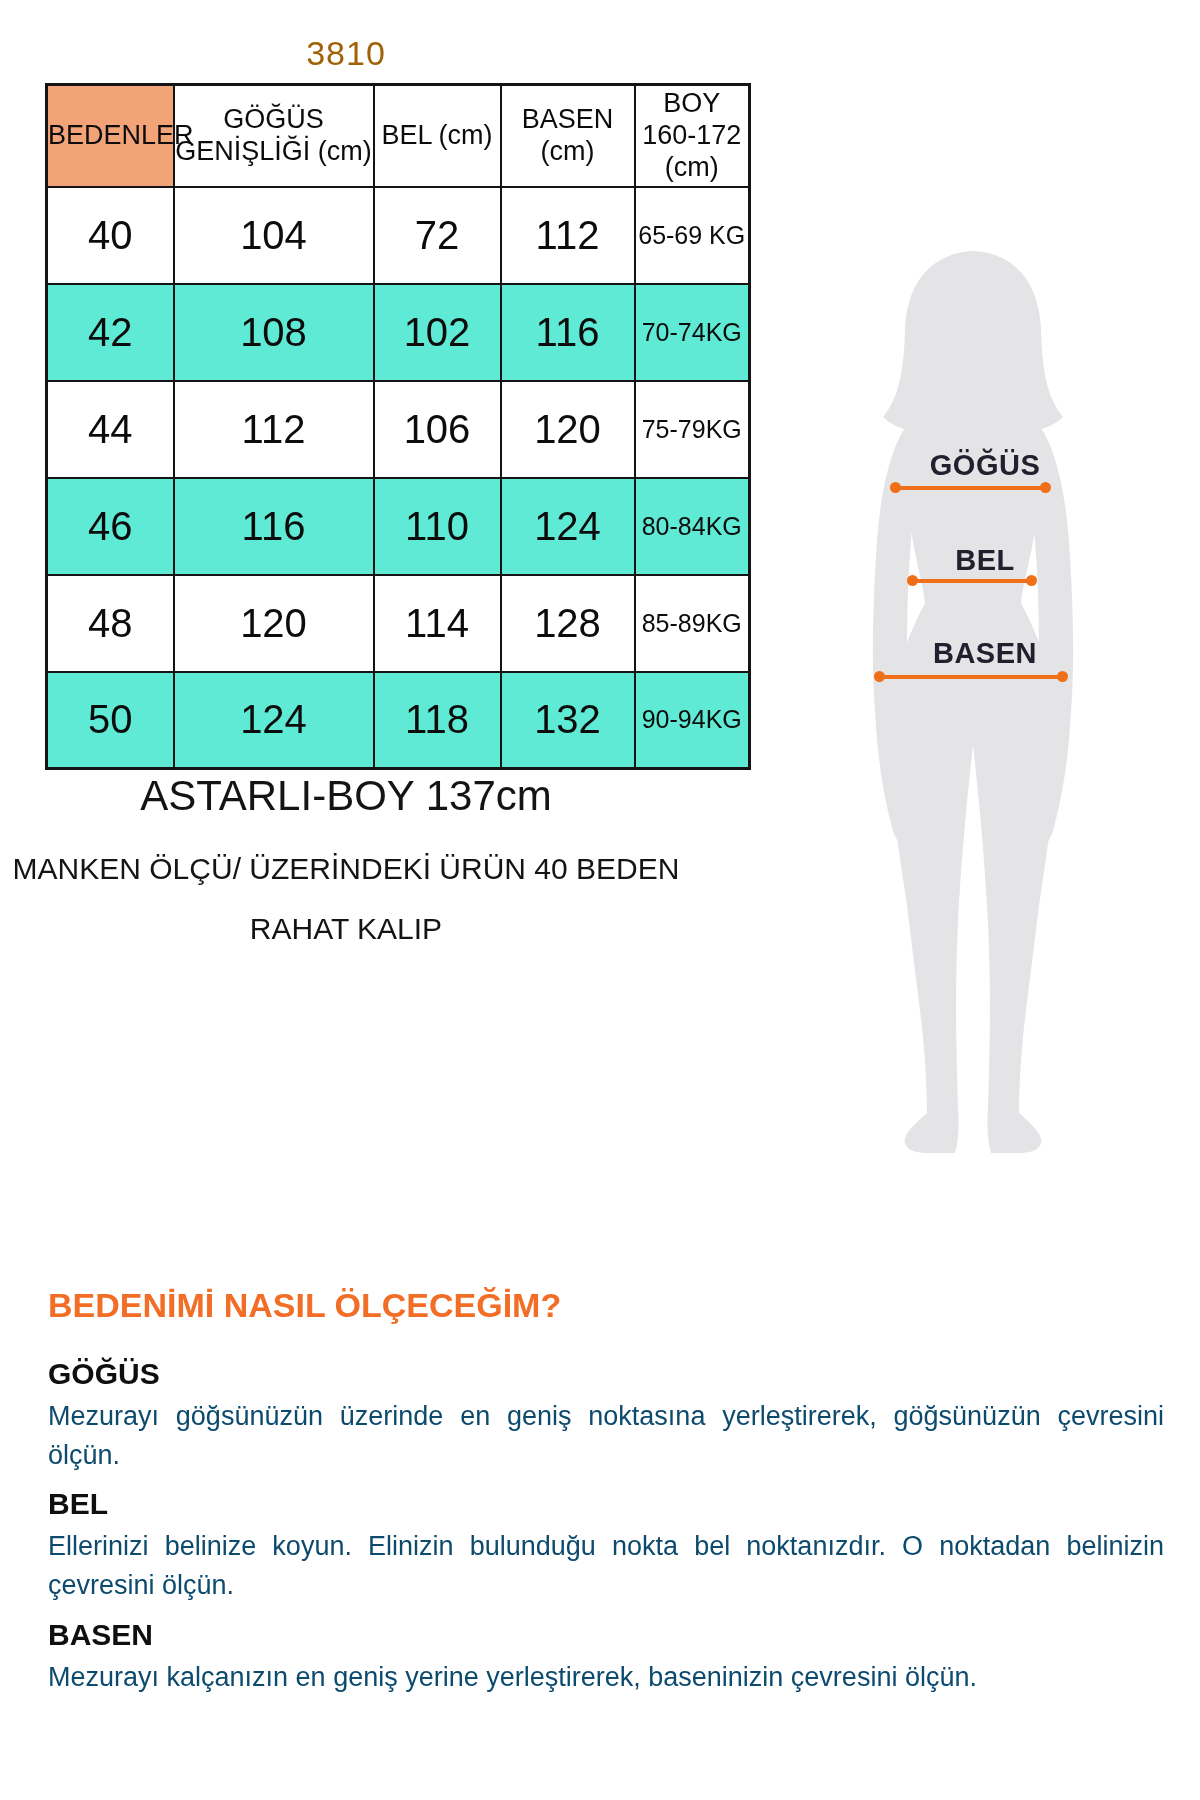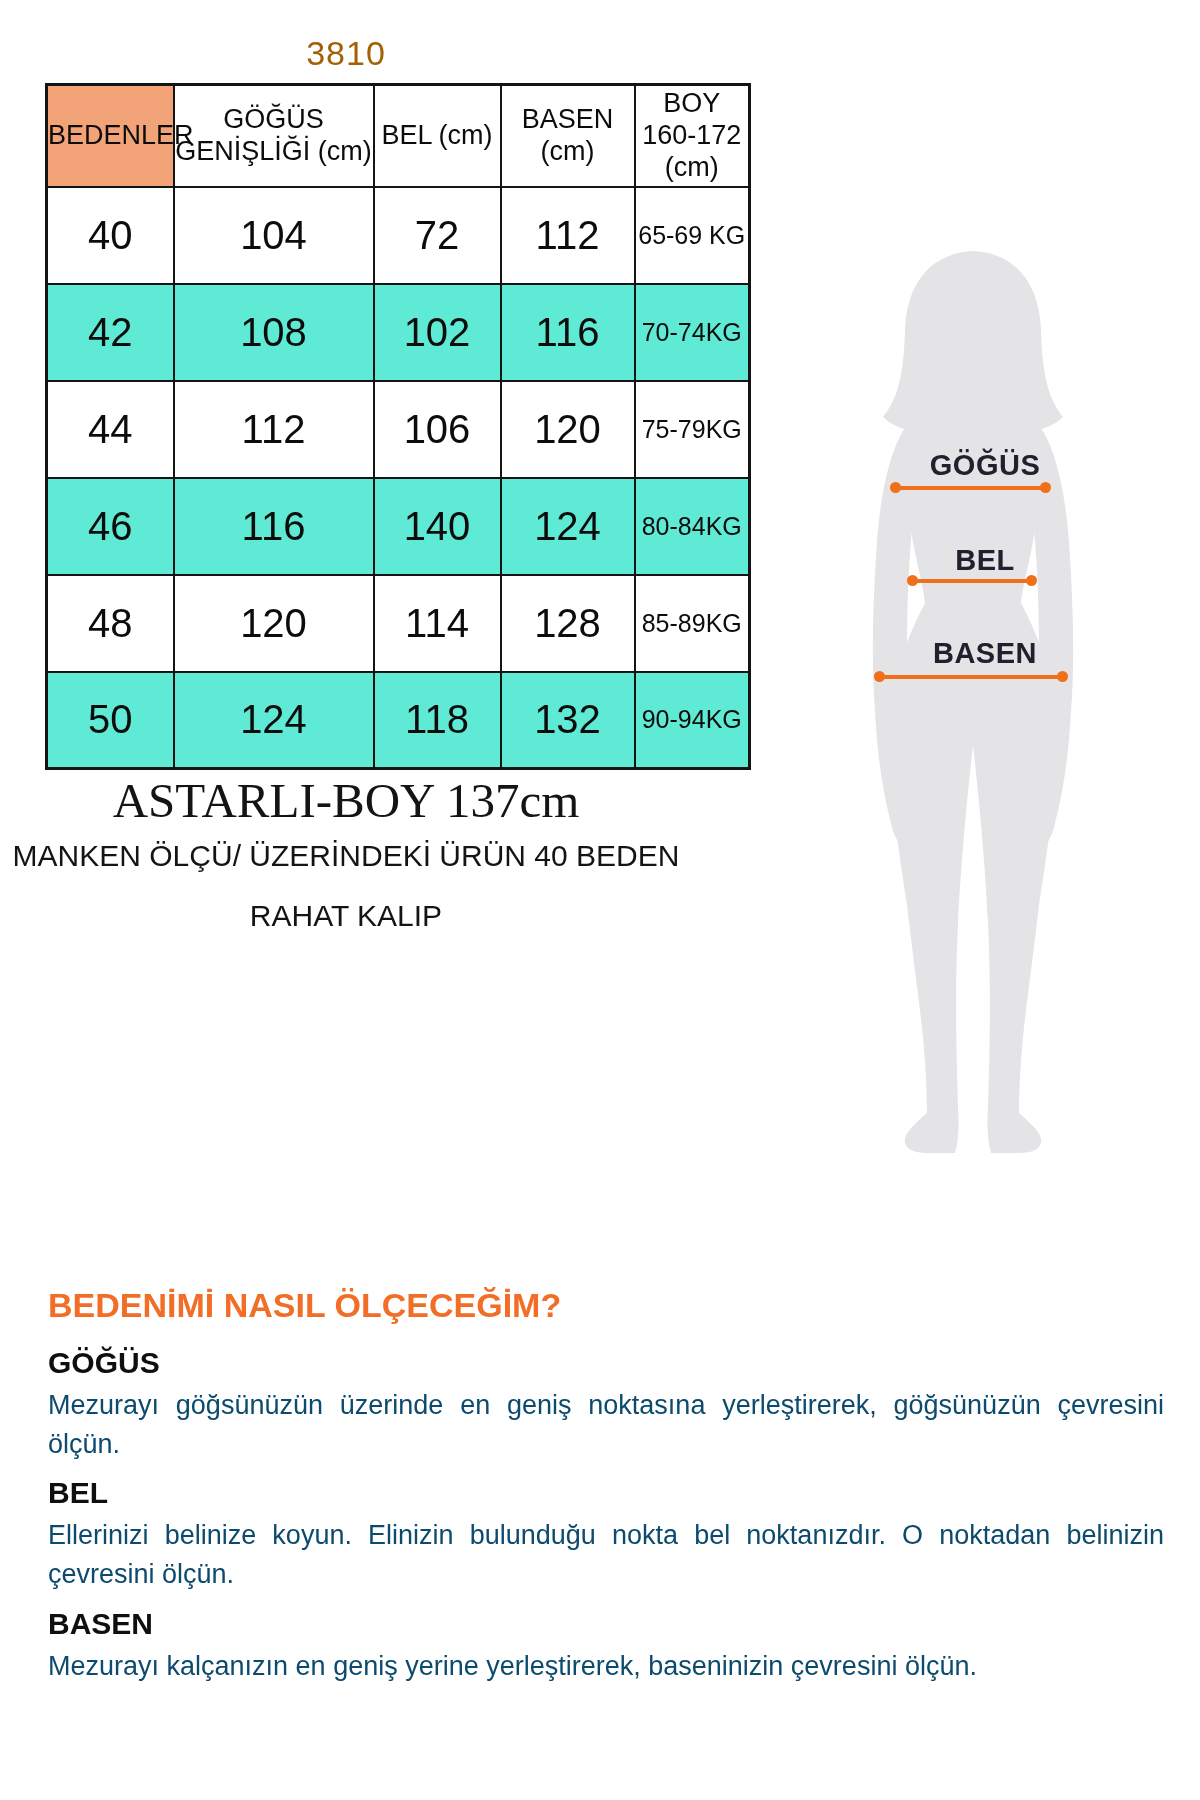--- a/index.html
+++ b/index.html
@@ -32,21 +32,21 @@
   .size-table tr.alt td { background:#5eead4; }
   .th-txt { font-size:27px; line-height:1.18; }
   .cell-num { font-size:40px; }
   .cell-kg  { font-size:25px; }
   .th-bedenler { background:#f2a478; font-size:27px; }
   .th-bel { }
   .bel-flex { display:flex; justify-content:space-between; align-items:center; padding:0 7px; font-size:27px; }
 
   
   .notes { position:absolute; left:0; top:772px; width:692px; text-align:center; color:#141414; }
-  .note-astarli { font-size:49px; margin-bottom:10px;font-family:Liberation Serif, serif; }
+  .note-astarli { font-size:42px; margin-bottom:32px; }
   .note-manken  { font-size:30px; margin-bottom:26px; }
   .note-kalip   { font-size:30px; }
 
   
   .figure { position:absolute; left:855px; top:245px; width:260px; height:930px; }
   .figure svg { position:absolute; left:0; top:0; }
   .meas-label {
     position:absolute; left:0; width:100%; text-align:center;
     font-size:29px; font-weight:bold; color:#20202e; letter-spacing:0.5px;
   }
@@ -61,21 +61,21 @@
     background:#f07019; top:-4px;
   }
   .meas-line .dot.l { left:-3px; }
   .meas-line .dot.r { right:-3px; }
   .line-gogus { top:241px; left:38px; width:155px; }
   .line-bel   { top:334px; left:55px; width:124px; }
   .line-basen { top:430px; left:22px; width:188px; }
 
   
   .guide { position:absolute; left:48px; top:1286px; width:1116px; }
-  .guide-title { font-size:34px; font-weight:bold; color:#f26e26; margin-bottom:21px; }
+  .guide-title { font-size:34px; font-weight:bold; color:#f26e26; margin-bottom:32px; }
   .guide-head  { font-size:30px; font-weight:bold; color:#0f0f0f; margin:12px 0 6px 0; }
   .guide-text  { font-size:27px; color:#0c4a6e; text-align:justify; line-height:1.45; }
 </style>
 </head>
 <body>
 
 <div class="page">
 
   <div class="code">3810</div>
 
@@ -126,21 +126,21 @@
     <tr class="row">
       <td class="cell-num">44</td>
       <td class="cell-num">112</td>
       <td class="cell-num">106</td>
       <td class="cell-num">120</td>
       <td class="cell-kg">75-79KG</td>
     </tr>
     <tr class="row alt">
       <td class="cell-num">46</td>
       <td class="cell-num">116</td>
-      <td class="cell-num">140</td>
+      <td class="cell-num">110</td>
       <td class="cell-num">124</td>
       <td class="cell-kg">80-84KG</td>
     </tr>
     <tr class="row">
       <td class="cell-num">48</td>
       <td class="cell-num">120</td>
       <td class="cell-num">114</td>
       <td class="cell-num">128</td>
       <td class="cell-kg">85-89KG</td>
     </tr>

